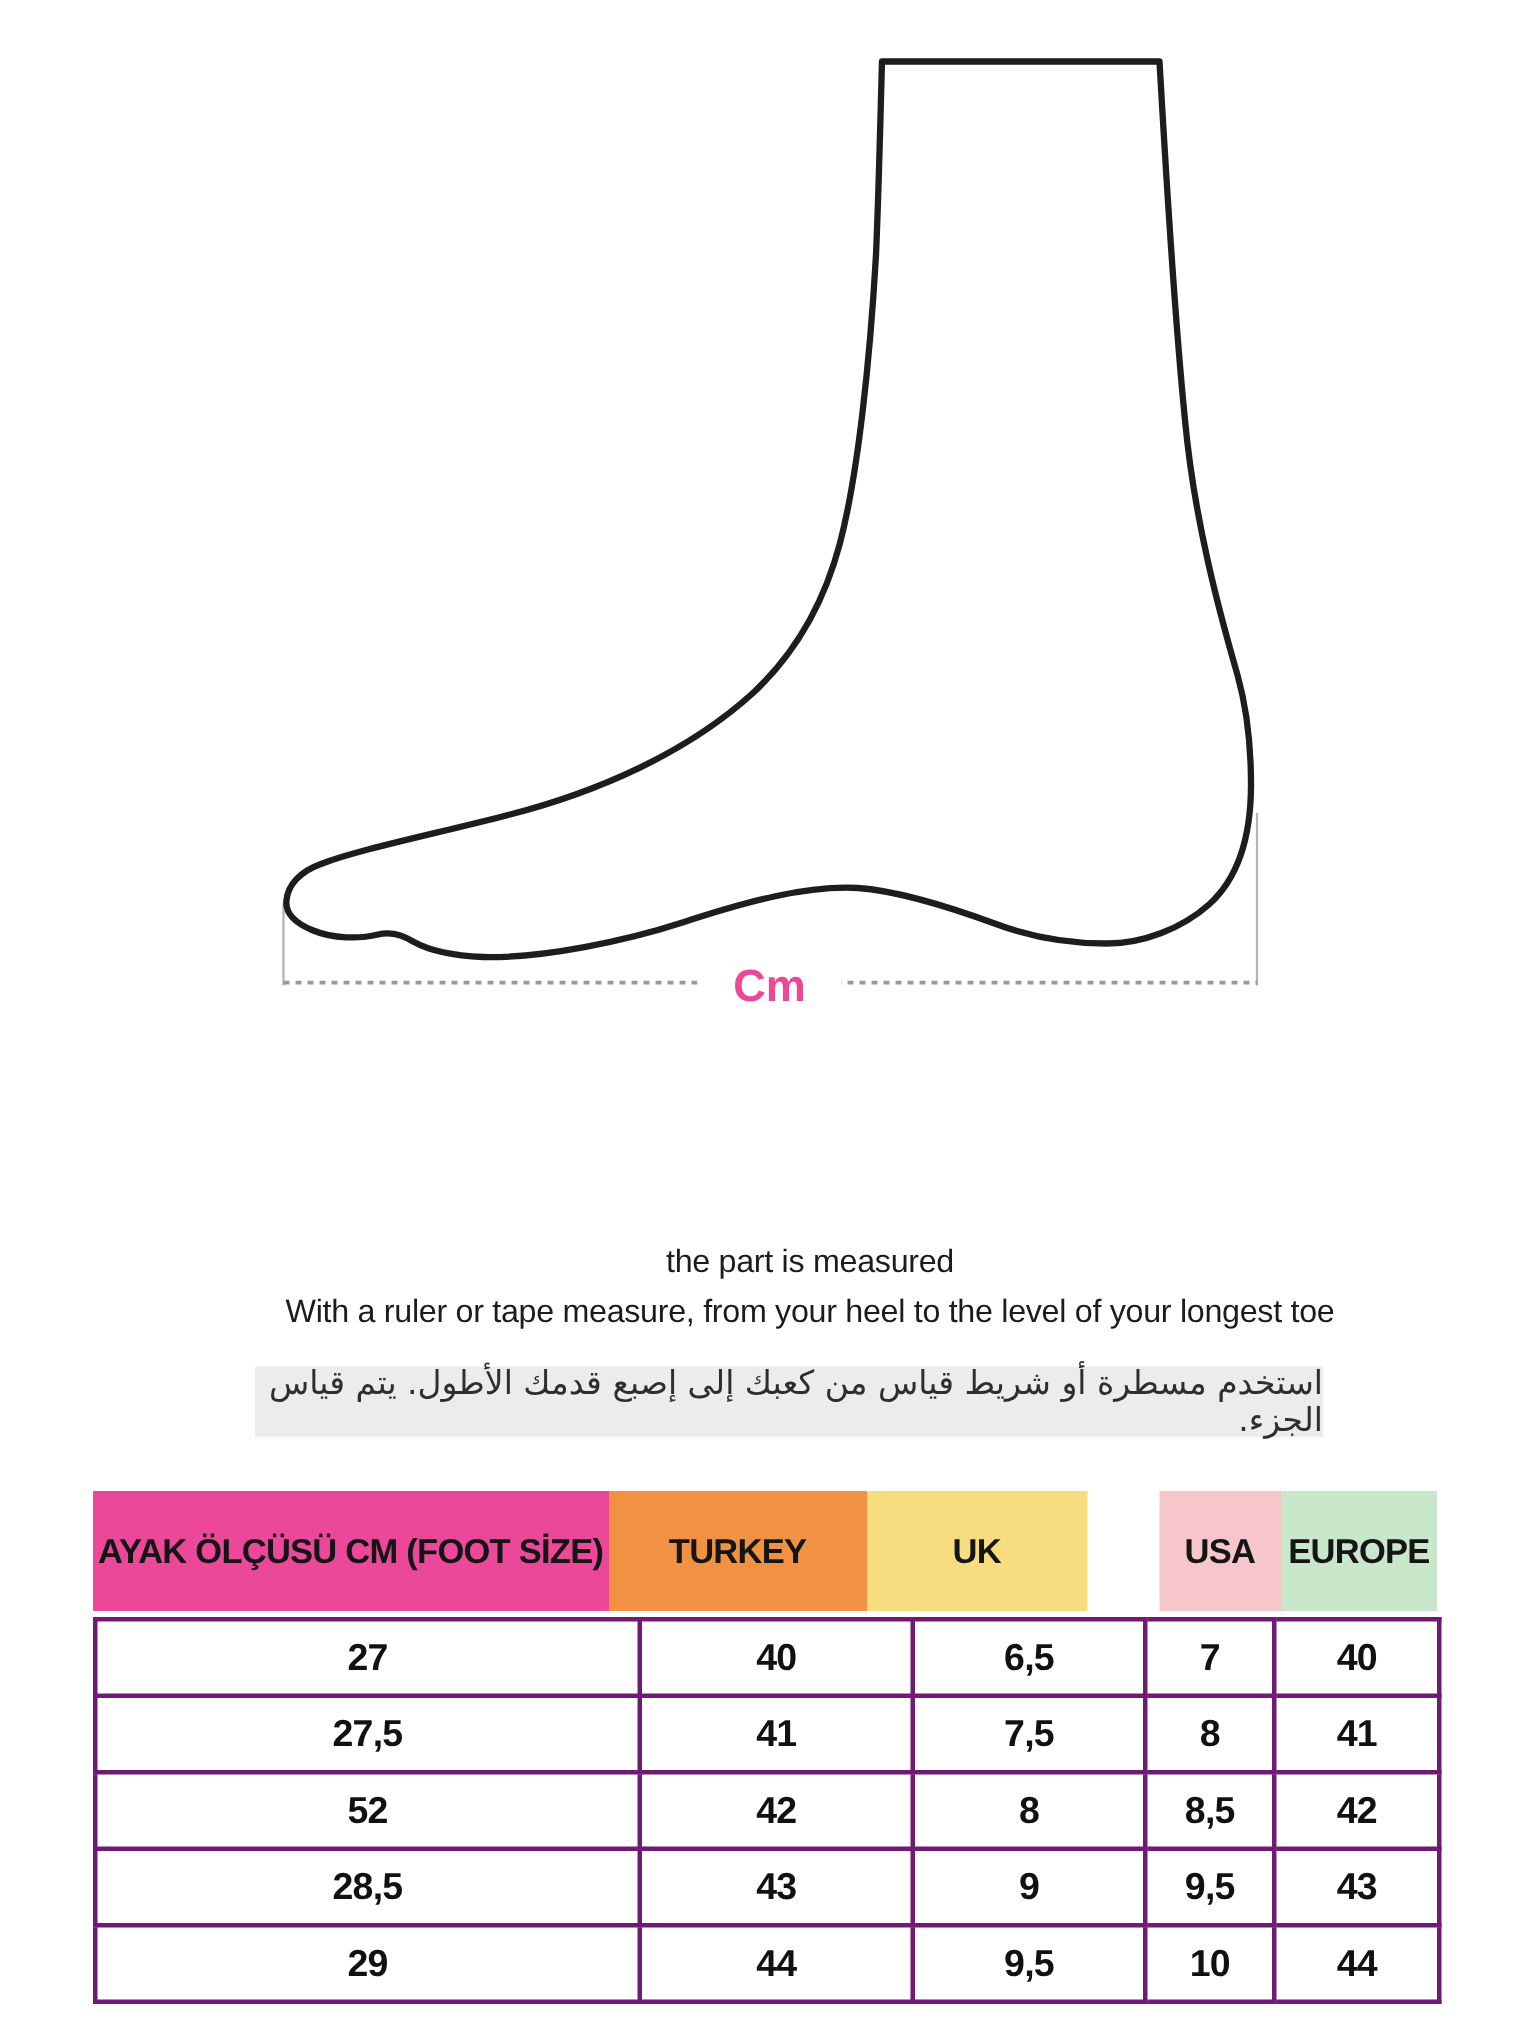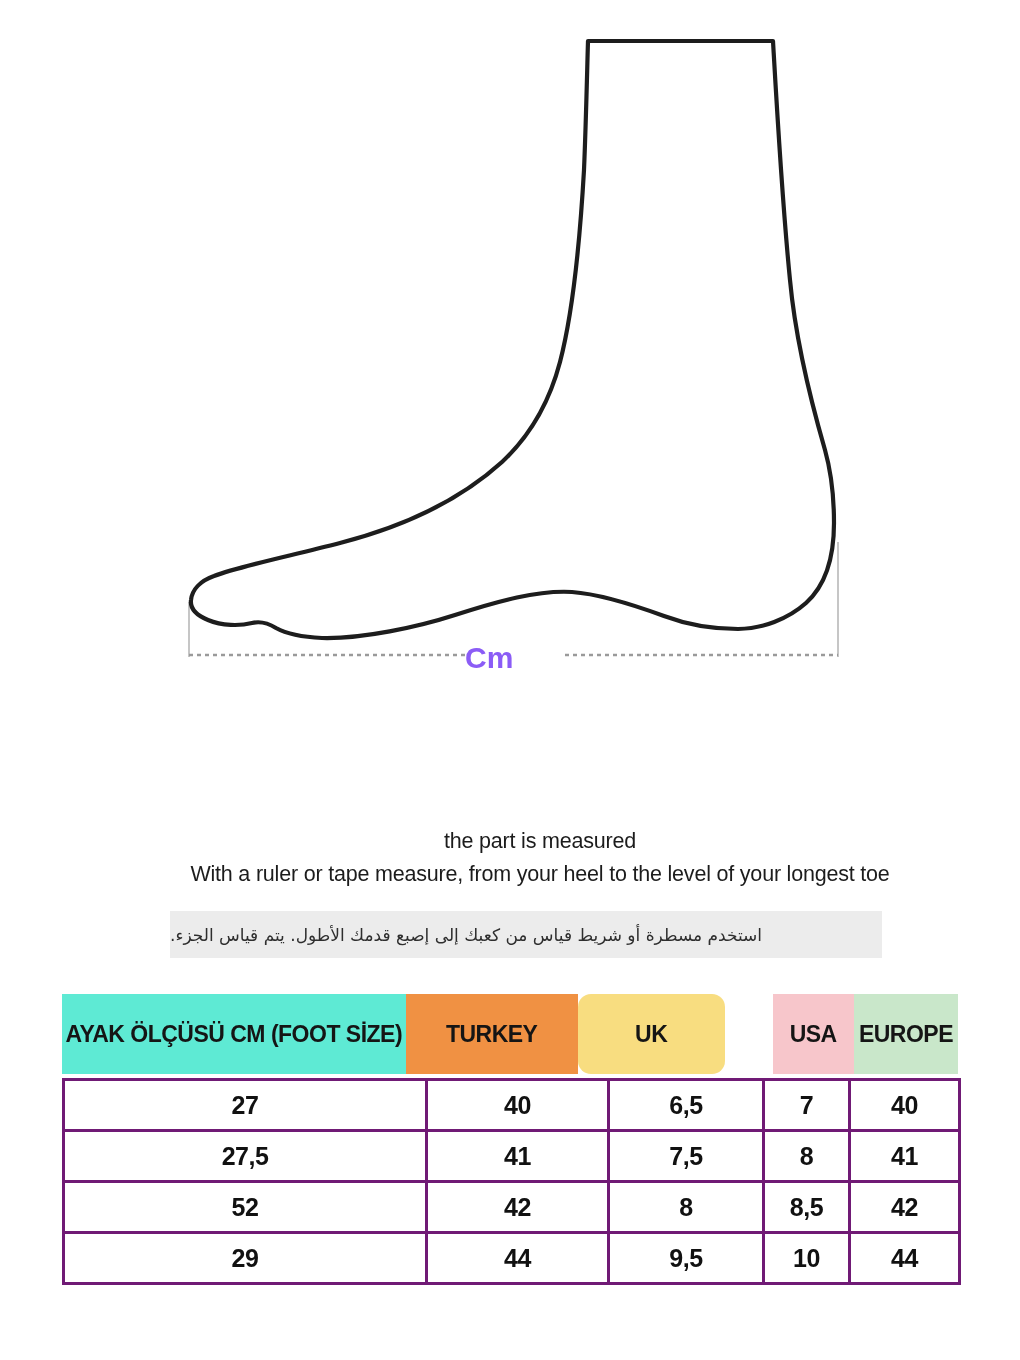--- a/index.html
+++ b/index.html
@@ -9,55 +9,55 @@
     font-family: "Liberation Sans", sans-serif;
     position: relative;
     color: #1e1e1e;
   }
   .page { position: absolute; inset: 0; overflow: hidden; }
 
   
   .foot-svg { position: absolute; left: 0; top: 0; }
   .cm-label {
     position: absolute; left: 465px; top: 638px; width: 96px; height: 40px;
-    background: #ffffff; line-height: 40px;
-    font-size: 30px; font-weight: bold; color: #8b5cf6;
+    background: #ffffff; text-align: center; line-height: 40px;
+    font-size: 30px; font-weight: bold; color: #ec4899;
   }
 
   
   .para {
     position: absolute; left: 60px; width: 960px;
     text-align: center; font-size: 21.5px; line-height: 33px;
     color: #1c1c1c; letter-spacing: -0.2px;
   }
   .para-tr { top: 722px; }
   .para-en { top: 825px; }
   .para-ar {
     position: absolute; left: 170px; top: 911px; width: 712px; height: 47px;
     background: #ececec;
     display: flex; align-items: center; justify-content: flex-end;
     direction: rtl;
     font-family: "DejaVu Sans", sans-serif;
-    font-size: 17px; color: #2e2e2e; letter-spacing: 0;
+    font-size: 22px; color: #2e2e2e; letter-spacing: 0;
   }
 
   
   .thead-row {
     position: absolute; left: 62px; top: 994px; width: 896px; height: 80px;
     display: flex;
   }
   .hcell {
     display: flex; align-items: center; justify-content: center;
     font-weight: bold; color: #151515;
     font-size: 23px; letter-spacing: -0.5px;
     height: 100%;
   }
   .hc0 { width: 363px; }
   .hc1 { width: 182px; }
-  .hc2 { width: 155px; border-radius: 13px; }
+  .hc2 { width: 155px; }
   .hc3 { width: 86px; margin-left: 48px;  }
   .hc4 { width: 110px; }
 
   .body-table {
     position: absolute; left: 62px; top: 1078px; width: 896px;
     border-collapse: collapse; table-layout: fixed;
   }
   .body-table td {
     border: 3px solid #701a75;
     background: #ffffff;
@@ -109,21 +109,21 @@
   <div class="para para-en">
     <div>the part is measured</div>
     <div>With a ruler or tape measure, from your heel to the level of your longest toe</div>
   </div>
 
   <div class="para-ar">
     <span>استخدم مسطرة أو شريط قياس من كعبك إلى إصبع قدمك الأطول.  يتم قياس الجزء.</span>
   </div>
 
   <div class="thead-row">
-    <div class="hcell hc0" style="background-color: #5eead4;">AYAK ÖLÇÜSÜ CM (FOOT SİZE)</div>
+    <div class="hcell hc0" style="background-color: #ec4899;">AYAK ÖLÇÜSÜ CM (FOOT SİZE)</div>
     <div class="hcell hc1" style="background-color: rgb(240, 145, 67);">TURKEY</div>
     <div class="hcell hc2" style="background-color: rgb(248, 221, 128);">UK</div>
     <div class="hcell hc3" style="background-color: rgb(247, 198, 203);">USA</div>
     <div class="hcell hc4" style="background-color: rgb(201, 231, 202);">EUROPE</div>
   </div>
 
   <table class="body-table">
     <colgroup>
       <col style="width:363px">
         <col style="width:182px">
@@ -147,20 +147,27 @@
         <td>41</td>
       </tr>
       <tr>
         <td>52</td>
         <td>42</td>
         <td>8</td>
         <td>8,5</td>
         <td>42</td>
       </tr>
       <tr>
+        <td>28,5</td>
+        <td>43</td>
+        <td>9</td>
+        <td>9,5</td>
+        <td>43</td>
+      </tr>
+      <tr>
         <td>29</td>
         <td>44</td>
         <td>9,5</td>
         <td>10</td>
         <td>44</td>
       </tr>
     </tbody>
   </table>
 
 </div>

